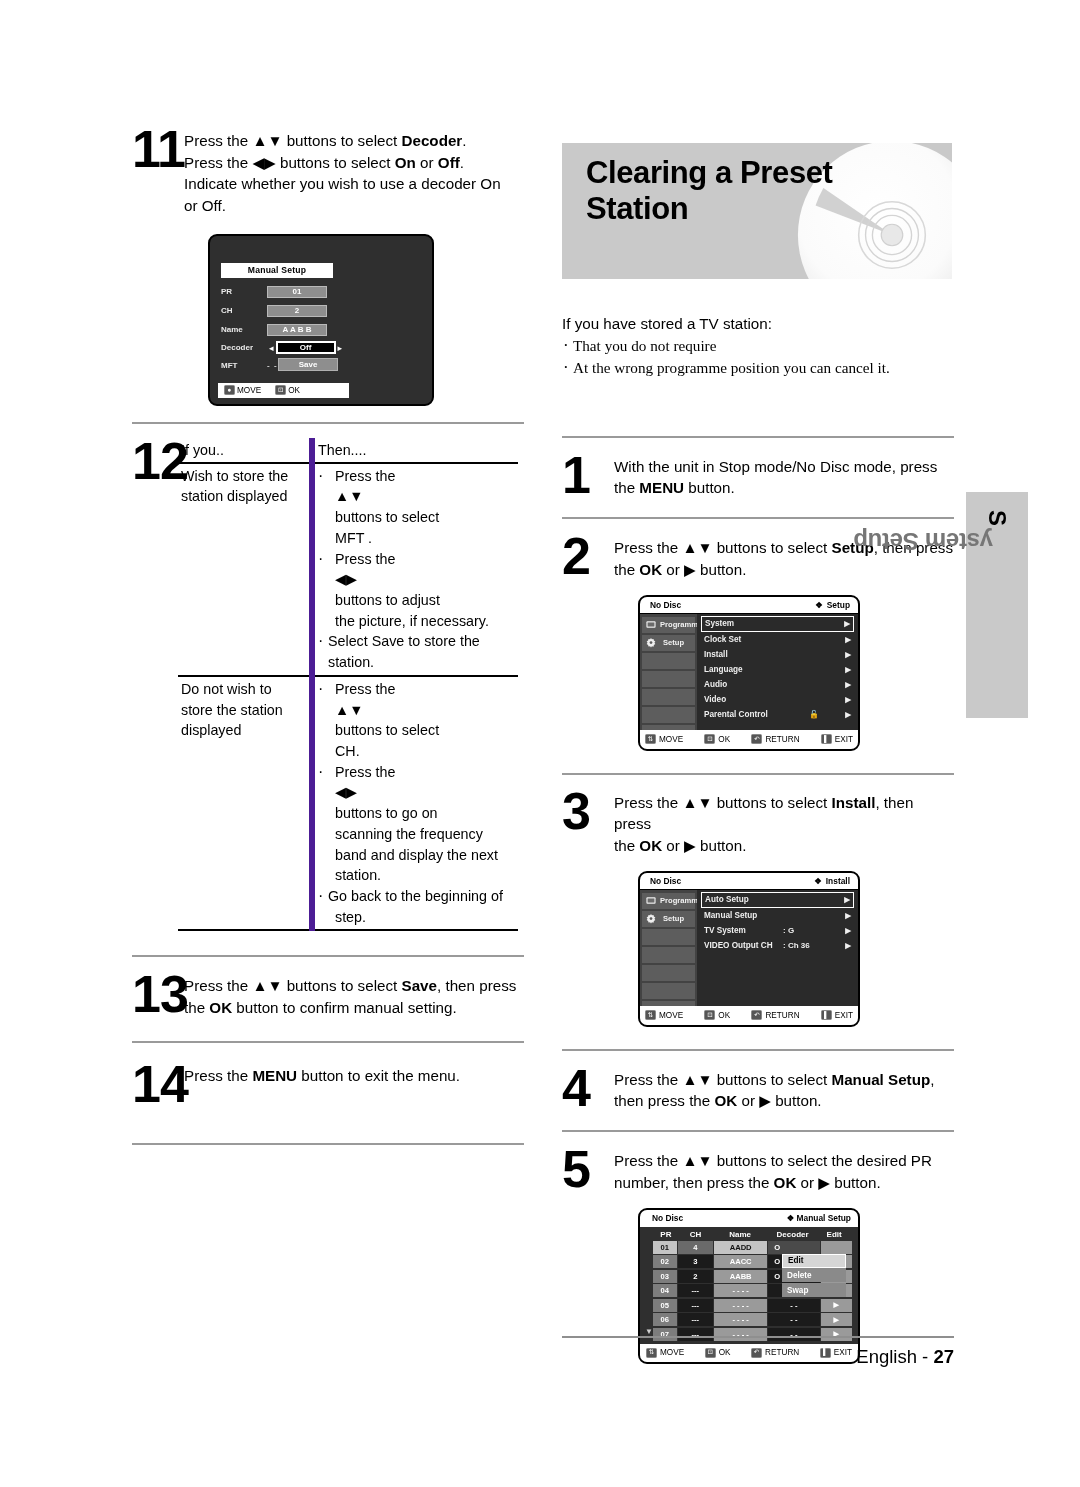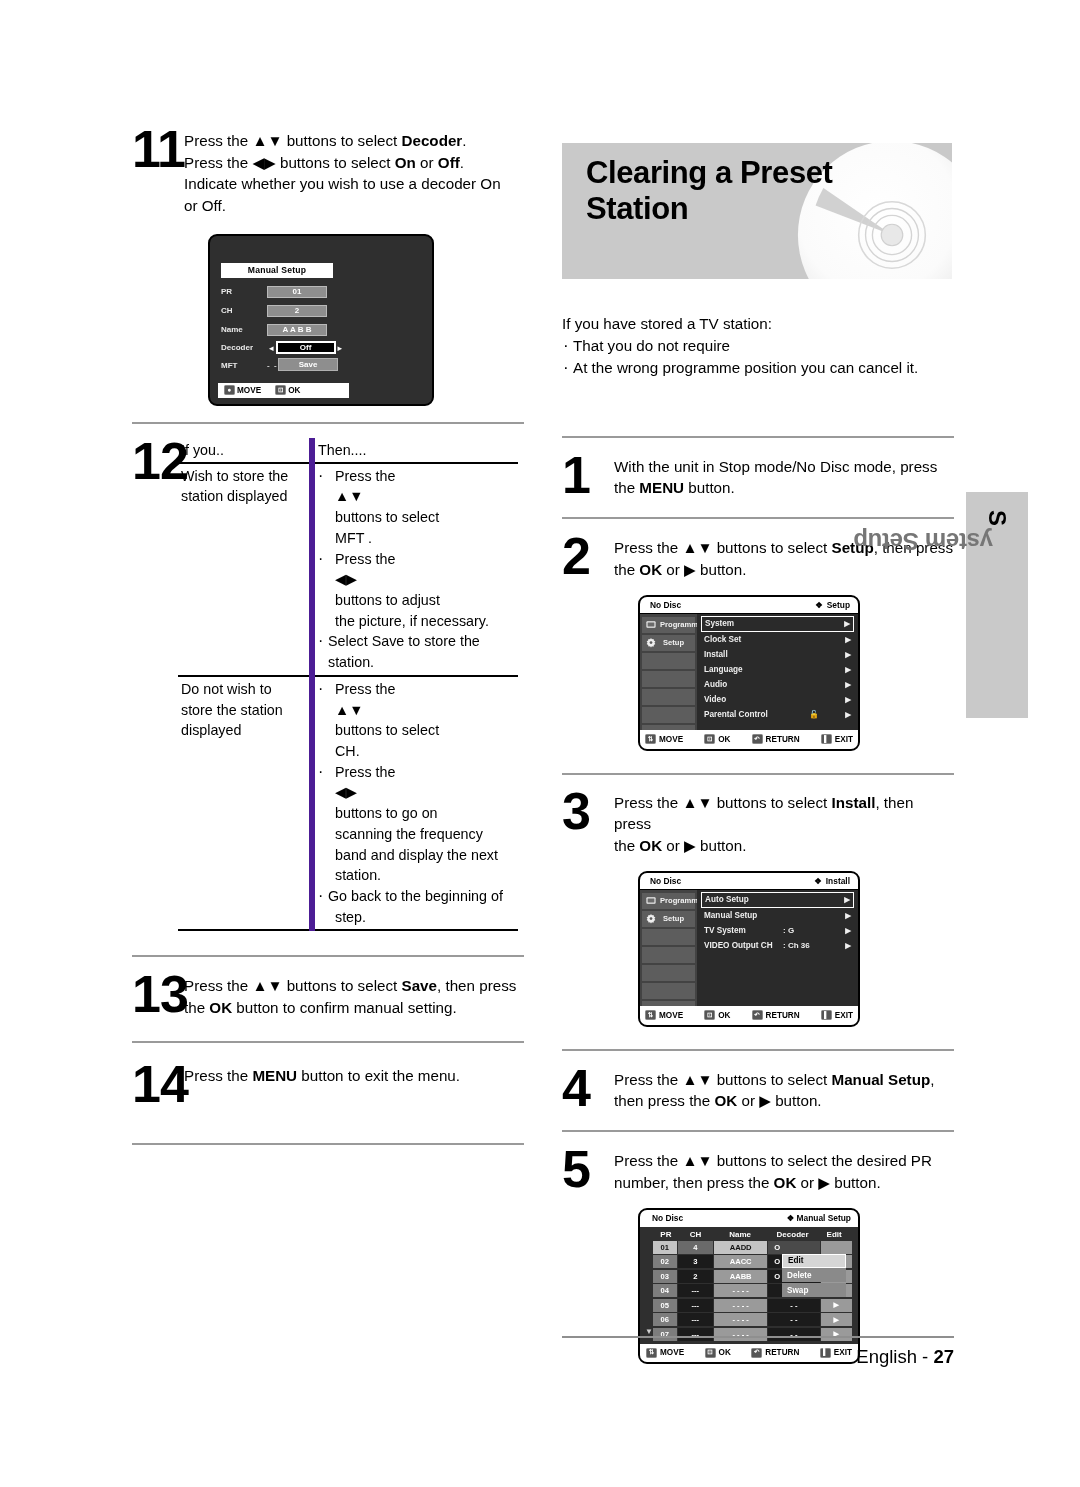--- a/index.html
+++ b/index.html
@@ -27,21 +27,21 @@
     line-height: 0.86;
     letter-spacing: -1px;
     flex: 0 0 auto;
     width: 46px;
     margin-top: 1px;
   }
   .step-num.narrow { width: 46px; }
   .step-body { flex: 1 1 auto; font-size: 15.2px; line-height: 1.43; padding-top: 4px; margin-left: 6px; }
   .step-body b { font-weight: bold; }
   .sub-list { margin: 0; padding: 0; list-style: none; }
-  .sub-list li { position: relative; padding-left: 11px; }
+  .sub-list li { position: relative; padding-left: 11px; font-family: Liberation Serif, serif; }
   .sub-list li:before { content: "\00B7"; position: absolute; left: 1px; top: -1px; font-size: 17px; }
 
   .rule { border: none; border-top: 2px solid #9a9a9a; margin: 0; }
 
   
   .osd {
     background: #2f2f2f;
     border-radius: 9px;
     border: 2px solid #000;
     position: relative;
@@ -70,21 +70,21 @@
   .mft-dots { font-size: 8px; letter-spacing: 1px; color: #d8d8d8; font-weight: bold; }
   .save-btn {
     position: absolute; left: 68px; top: 122px; width: 60px; height: 13px;
     background: #8e8e8e; color: #fff; font-size: 8px; font-weight: bold;
     display:flex; align-items:center; justify-content:center; border: 1px solid #b0b0b0;
   }
   .osd-foot {
     position: absolute; left: 0; bottom: 0; height: 18px; width: 100%;
     background: #fff; color: #000;
     display: flex; align-items: center; gap: 14px; padding-left: 6px;
-    font-size: 8.2px; font-weight: bold;
+    font-size: 8.2px; font-weight: normal;
   }
   .osd-manual .osd-foot { left: 8px; bottom: 6px; width: 131px; height: 15px; }
   .footitem { display: flex; align-items: center; gap: 2px; }
   .keyicon {
     width: 11px; height: 10px; background: #555; color: #fff;
     display: inline-flex; align-items: center; justify-content: center;
     font-size: 6.5px; border-radius: 1.5px; border: 1px solid #888;
     line-height: 1;
   }
 

